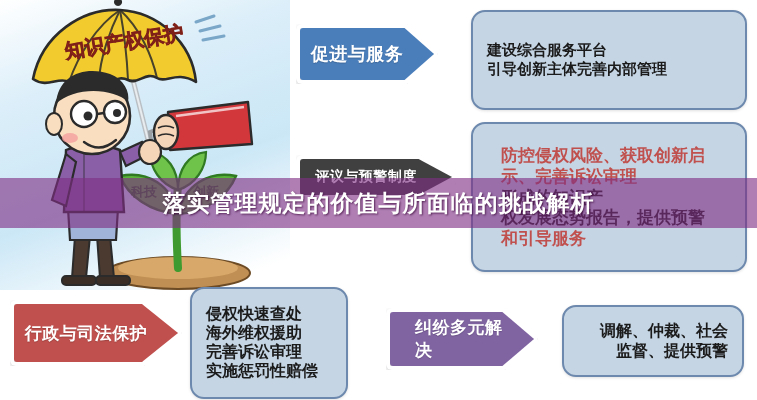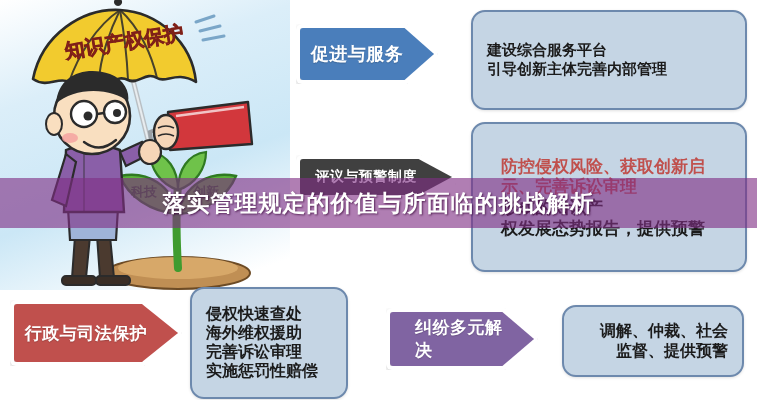--- a/index.html
+++ b/index.html
@@ -194,20 +194,21 @@
   <div class="arrow" style="left:300px; top:159px; width:152px; height:36px; background:#404040; font-size:14px;">
     <span>评议与预警制度</span>
   </div>
 
   <div class="rbox" style="left:471px; top:122px; width:276px; height:150px;">
     <div class="txt" style="font-size:17px; line-height:1.22;padding-left:28px;">
       <div style="color:#c0504d;">防控侵权风险、获取创新启</div>
       <div style="color:#c0504d;">示、完善诉讼审理</div>
       <div>形成的知识产</div>
       <div>权发展态势报告，提供预警</div>
+      <div style="color:#c0504d;">和引导服务</div>
     </div>
   </div>
 
   <div class="arrow-wrap" style="left:10px; top:300px; width:172px; height:66px;"></div>
   <div class="arrow" style="left:14px; top:304px; width:164px; height:58px; background:#c0504d; font-size:17px;">
     <span>行政与司法保护</span>
   </div>
 
   <div class="rbox" style="left:190px; top:287px; width:158px; height:112px;">
     <div class="txt" style="font-size:16px; line-height:1.18;">

